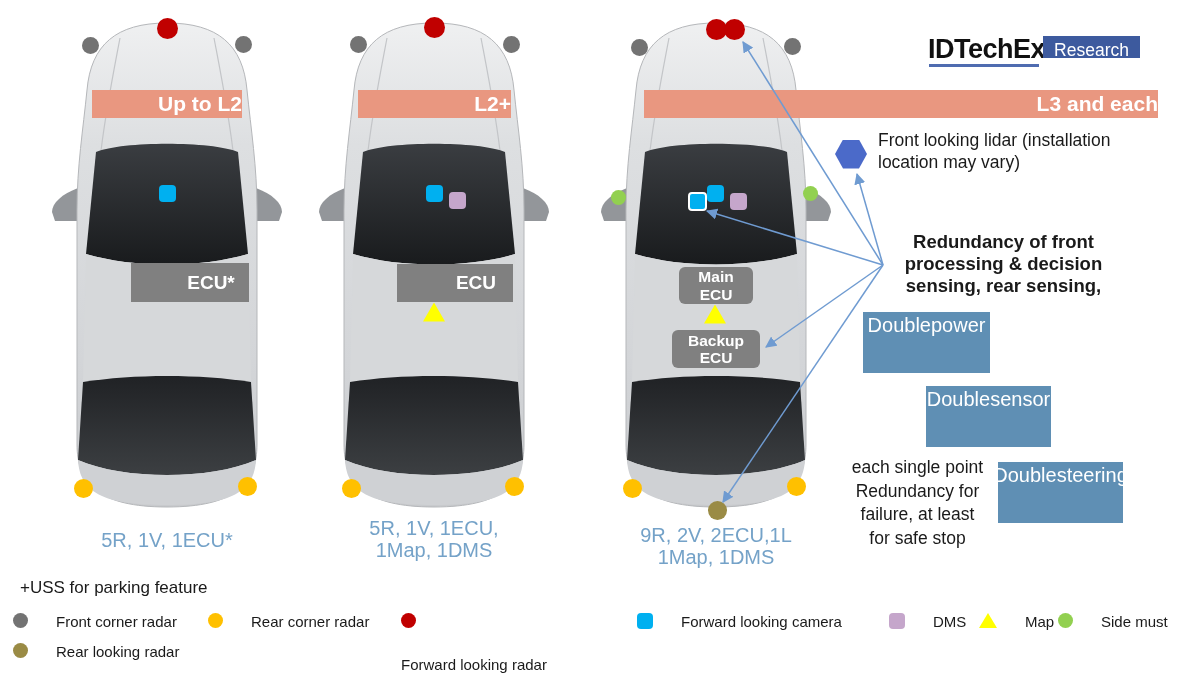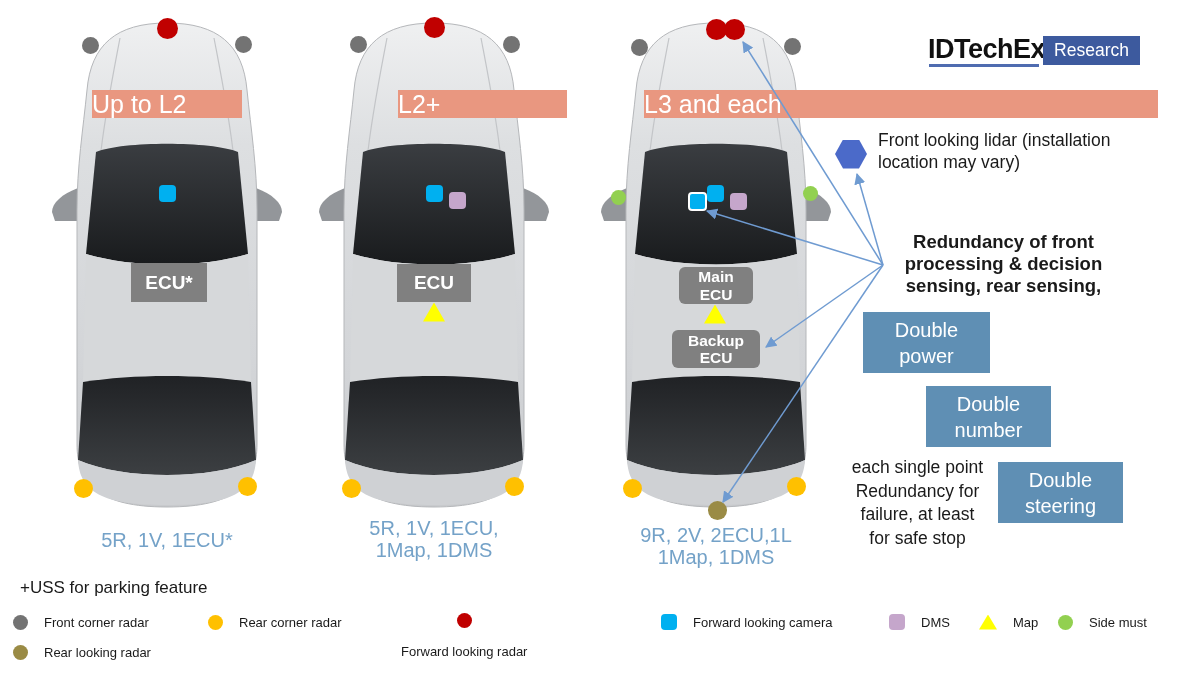--- a/index.html
+++ b/index.html
@@ -4,50 +4,50 @@
 <style>
   html,body{margin:0;padding:0;background:#fff;}
   #canvas{position:relative;width:1200px;height:675px;background:#ffffff;overflow:hidden;
           font-family:"Liberation Sans",sans-serif;color:#1a1a1a;}
   .abs{position:absolute;}
   
   .car-slot{position:absolute;top:20px;width:250px;height:492px;z-index:1;}
   #car-slot-1{left:42px;} #car-slot-2{left:309px;} #car-slot-3{left:591px;}
   
   .banner{position:absolute;top:90px;height:28px;z-index:2;background:var(--banner,#e99780);
-          color:#fff;font-weight:normal;font-size:25px;line-height:28px;text-align:left;}
-  #banner-1{left:92px;width:150px;} #banner-2{left:358px;width:169px;margin-left:40px;} #banner-3{left:644px;width:514px;}
+          color:#fff;font-weight:bold;font-size:21px;line-height:28px;text-align:right;}
+  #banner-1{left:92px;width:150px;} #banner-2{left:358px;width:153px;} #banner-3{left:644px;width:514px;}
   
   .ecu-box{position:absolute;z-index:3;background:var(--ecu,#808080);color:#fff;display:flex;
            flex-direction:column;align-items:center;justify-content:center;font-weight:bold;}
-  .ecu-1line{font-size:19px;} .ecu-2line{font-size:15.5px;line-height:17.5px;border-radius:6px;}
+  .ecu-1line{font-size:19px;padding-left:42px;} .ecu-2line{font-size:15.5px;line-height:17.5px;border-radius:6px;}
   
   .caption{position:absolute;z-index:3;width:220px;text-align:center;color:var(--caption,#74a2c8);
            font-size:20px;line-height:22px;}
   #caption-1{left:57px;top:529px;} #caption-2{left:324px;top:517px;} #caption-3{left:606px;top:524px;}
   
   #lidar-note{left:878px;top:130px;width:268px;font-size:17.5px;line-height:21.5px;z-index:5;}
   #redundancy-bold{left:856px;top:231px;width:295px;font-size:18.5px;line-height:22px;font-weight:bold;
                    text-align:center;z-index:5;}
   #redundancy-small{left:830px;top:456px;width:175px;font-size:17.5px;line-height:23.5px;text-align:center;z-index:5;}
   .double-box{position:absolute;z-index:5;background:var(--double,#5f8fb4);color:#fff;text-align:center;
-              font-size:20px;line-height:26px;display:flex;flex-direction:column;justify-content:center;}
+              font-size:20px;line-height:26px;display:flex;flex-direction:row;justify-content:center;}
   #uss-note{left:20px;top:578px;font-size:17px;z-index:5;}
   
   #logo-brand{left:928px;top:34px;font-size:27px;font-weight:bold;letter-spacing:-0.5px;color:#111;z-index:5;}
   #logo-underline{left:929px;top:64px;width:110px;height:3px;background:var(--underline,#4f6cb0);z-index:5;}
-  #logo-badge{left:1043px;top:36px;width:97px;height:29px;background:var(--badge,#3d5a9e);color:#fff;
+  #logo-badge{left:1043px;top:36px;width:97px;height:22px;background:var(--badge,#3d5a9e);color:#fff;
               font-size:17.5px;line-height:29px;text-align:center;z-index:5;}
   
   #sensor-layer{position:absolute;left:0;top:0;width:1200px;height:675px;z-index:4;pointer-events:none;}
   .sensor{position:absolute;}
   
   #arrow-layer{position:absolute;left:0;top:0;z-index:6;pointer-events:none;}
   
-  .legend-item{position:absolute;display:flex;align-items:center;gap:16px;height:18px;font-size:13px;z-index:5;}
+  .legend-item{position:absolute;display:flex;gap:28px;height:18px;font-size:15px;z-index:5;}
   #legend-footnote{left:213px;top:643px;font-size:17px;z-index:5;}
 </style>
 </head>
 <body>
 
 <div id="canvas">
 
   <div class="car-slot" id="car-slot-1">
   <svg viewBox="0 0 250 492" width="250" height="492" xmlns="http://www.w3.org/2000/svg">
     <defs>
@@ -181,21 +181,21 @@
     <div>failure, at least</div>
     <div>for safe stop</div>
   </div>
   <div id="double-layer">
       <div class="double-box" style="left: 863px; top: 312px; width: 127px; height: 61px;">
         <div>Double</div>
         <div>power</div>
       </div>
       <div class="double-box" style="left: 926px; top: 386px; width: 125px; height: 61px;">
         <div>Double</div>
-        <div>number</div>
+        <div>sensor</div>
       </div>
       <div class="double-box" style="left: 998px; top: 462px; width: 125px; height: 61px;">
         <div>Double</div>
         <div>steering</div>
       </div>
     </div>
   <div class="abs" id="uss-note">+USS for parking feature</div>
 
   <div class="abs" id="logo-brand">IDTechEx</div>
   <div class="abs" id="logo-underline"></div>
@@ -253,21 +253,21 @@
         <span>Front corner radar</span>
       </div>
       <div class="legend-item" style="left: 208px; top: 613px;">
         <div style="width: 15px; background: rgb(255, 192, 0); height: 15px; border-radius: 50%; flex: 0 0 auto;"></div>
         <span>Rear corner radar</span>
       </div>
       <div class="legend-item" style="left: 401px; top: 613px; flex-direction: column;">
         <div style="width: 15px; background: rgb(192, 0, 0); height: 15px; border-radius: 50%; flex: 0 0 auto;"></div>
         <span>Forward looking radar</span>
       </div>
-      <div class="legend-item" style="left: 637px; top: 613px; margin-left: 24px;">
+      <div class="legend-item" style="left: 637px; top: 613px;">
         <div style="width: 16px; background: rgb(0, 176, 240); height: 16px; border-radius: 4px; flex: 0 0 auto;"></div>
         <span>Forward looking camera</span>
       </div>
       <div class="legend-item" style="left: 889px; top: 613px;">
         <div style="width: 16px; background: rgb(197, 166, 203); height: 16px; border-radius: 4px; flex: 0 0 auto;"></div>
         <span>DMS</span>
       </div>
       <div class="legend-item" style="left: 979px; top: 613px;">
         <div style="width: 18px; background: rgb(255, 255, 0); height: 15px; clip-path: polygon(50% 0px, 100% 100%, 0px 100%); flex: 0 0 auto;"></div>
         <span>Map</span>

